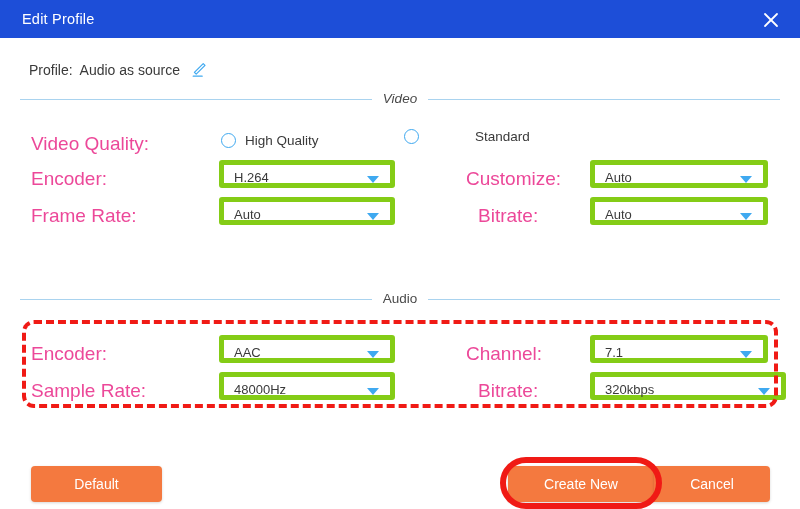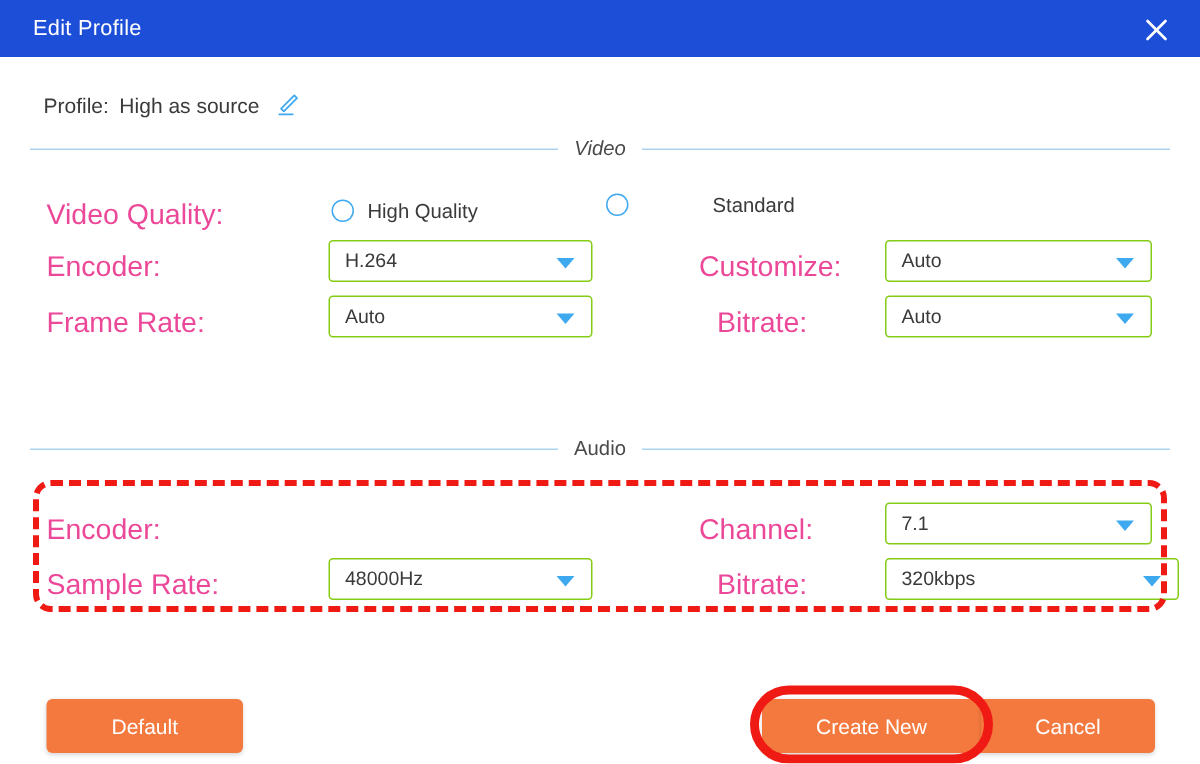--- a/index.html
+++ b/index.html
@@ -99,21 +99,21 @@
   .field-label {
     position: absolute;
     font-size: 19px;
     color: #ec4899;
     white-space: nowrap;
   }
   .dropdown {
     position: absolute;
     height: 28px;
     background: #ffffff;
-    border: 1px solid #84cc16;
+    border: 5px solid #84cc16;
     border-radius: 3px;
     box-sizing: border-box;
     cursor: pointer;
   }
   .dropdown .dd-value {
     position: absolute;
     left: 10px;
     top: 5px;
     font-size: 13px;
     color: #3a3a3a;
@@ -235,21 +235,21 @@
     <div class="close-btn">
       <svg width="30" height="30" viewBox="0 0 30 30">
         <line x1="9" y1="9" x2="21" y2="21" stroke="#ffffff" stroke-width="1.8" stroke-linecap="round"></line>
         <line x1="21" y1="9" x2="9" y2="21" stroke="#ffffff" stroke-width="1.8" stroke-linecap="round"></line>
       </svg>
     </div>
   </div>
 
   <div class="profile-row">
     <span class="profile-label">Profile:</span>
-    <span class="profile-value">High as source</span>
+    <span class="profile-value">Audio as source</span>
     <span class="edit-icon">
       <svg width="18" height="18" viewBox="0 0 18 18">
         <path d="M13.2 2.6 L15.0 4.4 L6.2 13.2 L4.4 11.4 Z" fill="none" stroke="#3fa9f0" stroke-width="1.2" stroke-linejoin="round"></path>
         <line x1="3.2" y1="15.2" x2="12.2" y2="15.2" stroke="#3fa9f0" stroke-width="1.2" stroke-linecap="round"></line>
       </svg>
     </span>
   </div>
 
   <div class="section-divider" style="top:91px;font-style:italic;">
     <div class="rule"></div>
@@ -294,20 +294,24 @@
     <span class="dd-arrow"></span>
   </div>
 
   <div class="section-divider" style="top:291px;">
     <div class="rule"></div>
     <div class="sec-label">Audio</div>
     <div class="rule"></div>
   </div>
 
   <div class="field-label" style="left:31px; top:343px;">Encoder:</div>
+  <div class="dropdown" style="left:219px; top:335px; width:176px;">
+    <span class="dd-value">AAC</span>
+    <span class="dd-arrow"></span>
+  </div>
 
   <div class="field-label" style="left:466px; top:343px;">Channel:</div>
   <div class="dropdown" style="left:590px; top:335px; width:178px;">
     <span class="dd-value">7.1</span>
     <span class="dd-arrow"></span>
   </div>
 
   <div class="field-label" style="left:31px; top:380px;">Sample Rate:</div>
   <div class="dropdown" style="left:219px; top:372px; width:176px;">
     <span class="dd-value">48000Hz</span>

